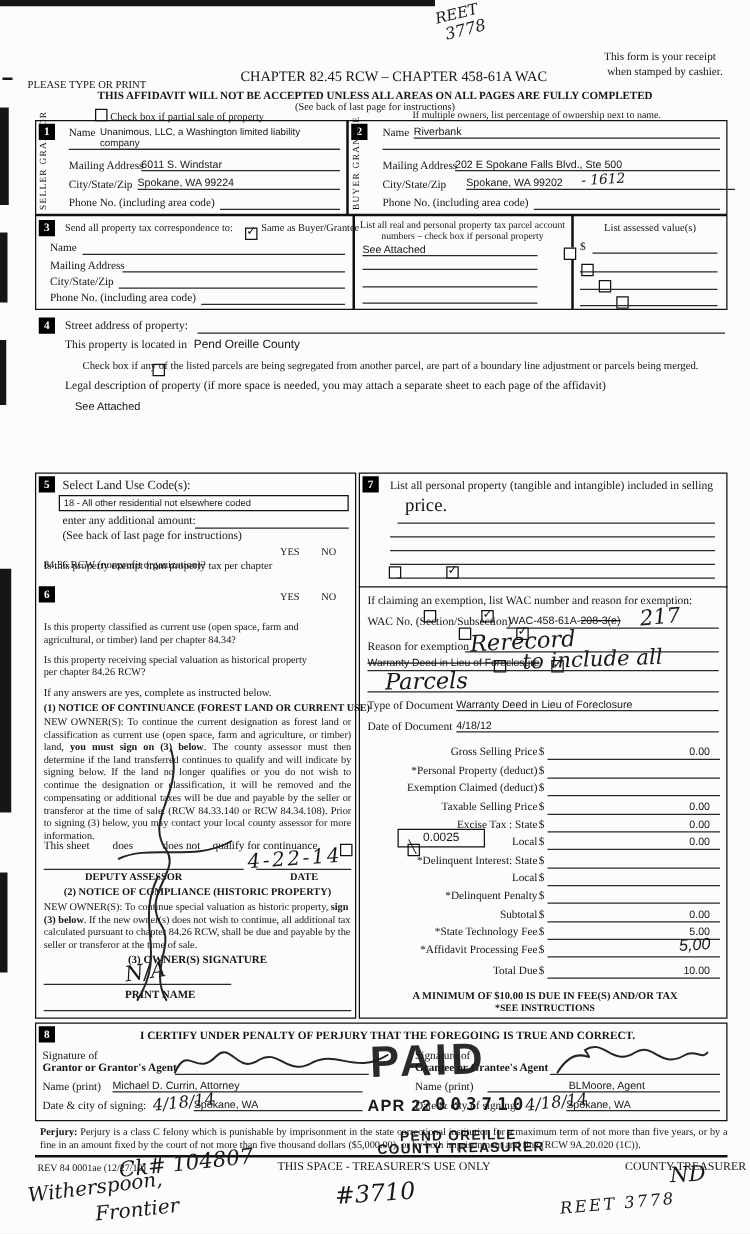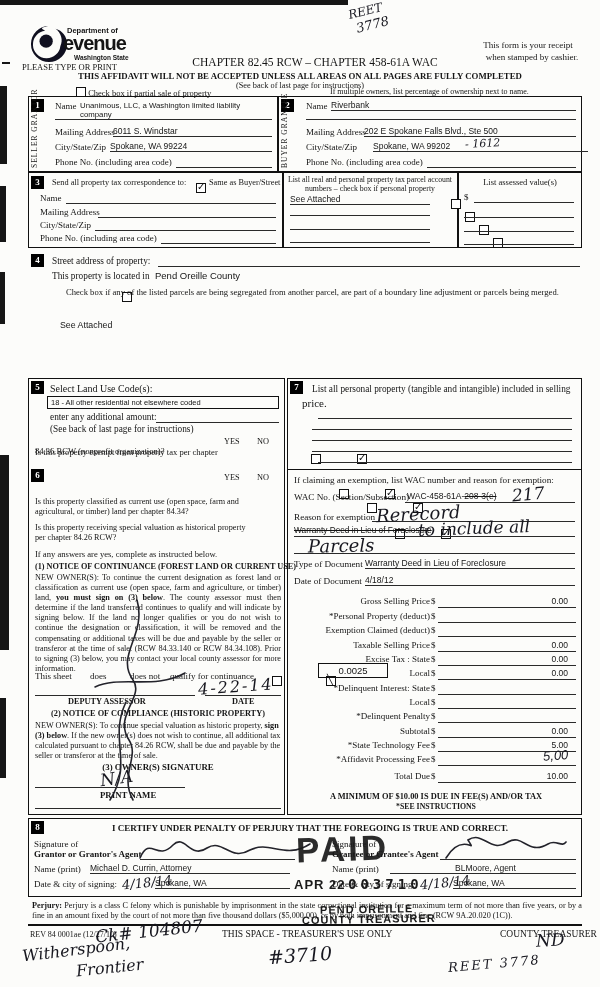--- a/index.html
+++ b/index.html
@@ -46,29 +46,20 @@
   <div class="artifact" style="left:0;top:272px;width:5px;height:52px;"></div>
   <div class="artifact" style="left:0;top:455px;width:9px;height:195px;"></div>
   <div class="artifact" style="left:0;top:698px;width:6px;height:80px;"></div>
   <div class="artifact" style="left:2px;top:62px;width:8px;height:2px;"></div>
 
   
   <div class="abs hw" style="left:348px;top:4px;font-size:12px;transform:rotate(-14deg);">REET</div>
   <div class="abs hw" style="left:356px;top:17px;font-size:13px;transform:rotate(-14deg);">3778</div>
 
   
-  <div class="abs" style="left:30px;top:23px;width:130px;height:48px;">
-    <svg width="38" height="38" viewBox="0 0 40 40" style="position:absolute;left:0;top:2px;">
-      <path d="M20 1 A19 19 0 1 0 39 20 C39 12 34 6 27 4 C33 9 35 16 32 22 A14.5 14.5 0 1 1 16 6 C13 4 9 3 20 1 Z" fill="#101020"></path>
-      <circle cx="17" cy="17" r="7" fill="#101020"></circle>
-    </svg>
-    <div class="abs san b" style="left:37px;top:3px;font-size:7.5px;">Department of</div>
-    <div class="abs san b" style="left:33px;top:9px;font-size:20px;letter-spacing:-1px;">evenue</div>
-    <div class="abs san" style="left:44px;top:31px;font-size:6.5px;font-weight:bold;">Washington State</div>
-  </div>
   <div class="abs ser" style="left:22px;top:62px;font-size:8.5px;">PLEASE TYPE OR PRINT</div>
 
   <div class="abs ser ctr" style="left:150px;top:56px;width:330px;font-size:11.5px;">CHAPTER 82.45 RCW – CHAPTER 458-61A WAC</div>
   <div class="abs ser" style="left:468px;top:40px;width:120px;font-size:9px;text-align:center;">This form is your receipt</div>
   <div class="abs ser" style="left:472px;top:52px;width:120px;font-size:9px;text-align:center;">when stamped by cashier.</div>
   <div class="abs ser b ctr" style="left:0;top:71px;width:600px;font-size:8.8px;">THIS AFFIDAVIT WILL NOT BE ACCEPTED UNLESS ALL AREAS ON ALL PAGES ARE FULLY COMPLETED</div>
   <div class="abs ser ctr" style="left:0;top:81px;width:600px;font-size:8.3px;">(See back of last page for instructions)</div>
 
   <div class="abs" style="left:76px;top:87px;font-size:8.5px;">
     <span class="cb"></span>
@@ -111,21 +102,21 @@
   <div class="abs ser" style="left:306px;top:157px;font-size:9px;">Phone No. (including area code)</div>
   <div class="ln" style="left:427px;top:167px;width:149px;"></div>
 
   
   <div class="sec3box" style="left:28px;top:172px;width:554px;height:76px;"></div>
   <div class="abs" style="left:282px;top:172px;width:1.5px;height:76px;background:#111;"></div>
   <div class="abs" style="left:457px;top:172px;width:1.5px;height:76px;background:#111;"></div>
   <div class="abs badge" style="left:31px;top:176px;">3</div>
   <div class="abs ser" style="left:52px;top:178px;font-size:8.3px;">Send all property tax correspondence to:</div>
   <span class="cb abs" style="left:196px;top:178px;"><span class="mk">✓</span></span>
-  <div class="abs ser" style="left:209px;top:178px;font-size:8.3px;">Same as Buyer/Street</div>
+  <div class="abs ser" style="left:209px;top:178px;font-size:8.3px;">Same as Buyer/Grantee</div>
   <div class="abs ser" style="left:40px;top:193px;font-size:9px;">Name</div>
   <div class="ln" style="left:66px;top:203px;width:210px;"></div>
   <div class="abs ser" style="left:40px;top:207px;font-size:9px;">Mailing Address</div>
   <div class="ln" style="left:98px;top:217px;width:178px;"></div>
   <div class="abs ser" style="left:40px;top:220px;font-size:9px;">City/State/Zip</div>
   <div class="ln" style="left:95px;top:230px;width:181px;"></div>
   <div class="abs ser" style="left:40px;top:233px;font-size:9px;">Phone No. (including area code)</div>
   <div class="ln" style="left:161px;top:243px;width:115px;"></div>
 
   <div class="abs ser ctr" style="left:285px;top:175px;width:170px;font-size:7.8px;">List all real and personal property tax parcel account</div>
@@ -147,20 +138,21 @@
   <div class="ln" style="left:464px;top:244px;width:110px;"></div>
 
   
   <div class="abs badge" style="left:31px;top:254px;">4</div>
   <div class="abs ser" style="left:52px;top:256px;font-size:9.3px;">Street address of property:</div>
   <div class="ln" style="left:158px;top:266px;width:422px;"></div>
   <div class="abs ser" style="left:52px;top:271px;font-size:9.3px;">This property is located in</div>
   <div class="abs san" style="left:155px;top:270px;font-size:9.5px;">Pend Oreille County</div>
   <span class="cb abs" style="left:52px;top:287px;"></span>
   <div class="abs ser" style="left:66px;top:287px;width:516px;font-size:8.6px;">Check box if any of the listed parcels are being segregated from another parcel, are part of a boundary line adjustment or parcels being merged.</div>
+  <div class="abs ser" style="left:52px;top:304px;font-size:9.3px;">Legal description of property (if more space is needed, you may attach a separate sheet to each page of the affidavit)</div>
   <div class="abs san" style="left:60px;top:320px;font-size:8.8px;">See Attached</div>
 
   
   <div class="colbox" style="left:28px;top:378px;width:257px;height:437px;border-width:1px;"></div>
   <div class="colbox" style="left:287px;top:378px;width:295px;height:437px;border-width:1px;"></div>
 
   
   <div class="abs badge" style="left:31px;top:381px;">5</div>
   <div class="abs ser" style="left:50px;top:383px;font-size:10px;">Select Land Use Code(s):</div>
   <div class="abs" style="left:47px;top:396px;width:232px;height:13px;border:1px solid #111;">
@@ -222,21 +214,21 @@
     <path d="M10,92 C35,80 70,95 100,78"></path>
   </svg>
   
   <svg class="sig" style="left:88px;top:700px;" width="60" height="105" viewBox="0 0 60 105">
     <path d="M38,2 C20,40 46,62 22,100"></path>
   </svg>
 
   
   <div class="abs badge" style="left:290px;top:381px;">7</div>
   <div class="abs ser" style="left:312px;top:384px;font-size:9.3px;">List all  personal property (tangible and intangible) included in selling</div>
-  <div class="abs ser" style="left:302px;top:397px;font-size:11px;">price.</div>
+  <div class="abs ser" style="left:324px;top:397px;font-size:15px;">price.</div>
   <div class="ln" style="left:318px;top:418px;width:254px;"></div>
   <div class="ln" style="left:312px;top:429px;width:260px;"></div>
   <div class="ln" style="left:312px;top:440px;width:260px;"></div>
   <div class="ln" style="left:312px;top:451px;width:260px;"></div>
   <div class="ln" style="left:318px;top:462px;width:254px;"></div>
 
   
   <div class="abs" style="left:287px;top:469px;width:295px;height:1px;background:#111;"></div>
   <div class="abs ser" style="left:294px;top:475px;font-size:9.2px;">If claiming an exemption, list WAC number and reason for exemption:</div>
   <div class="abs ser" style="left:294px;top:492px;font-size:9.2px;">WAC No. (Section/Subsection)</div>

